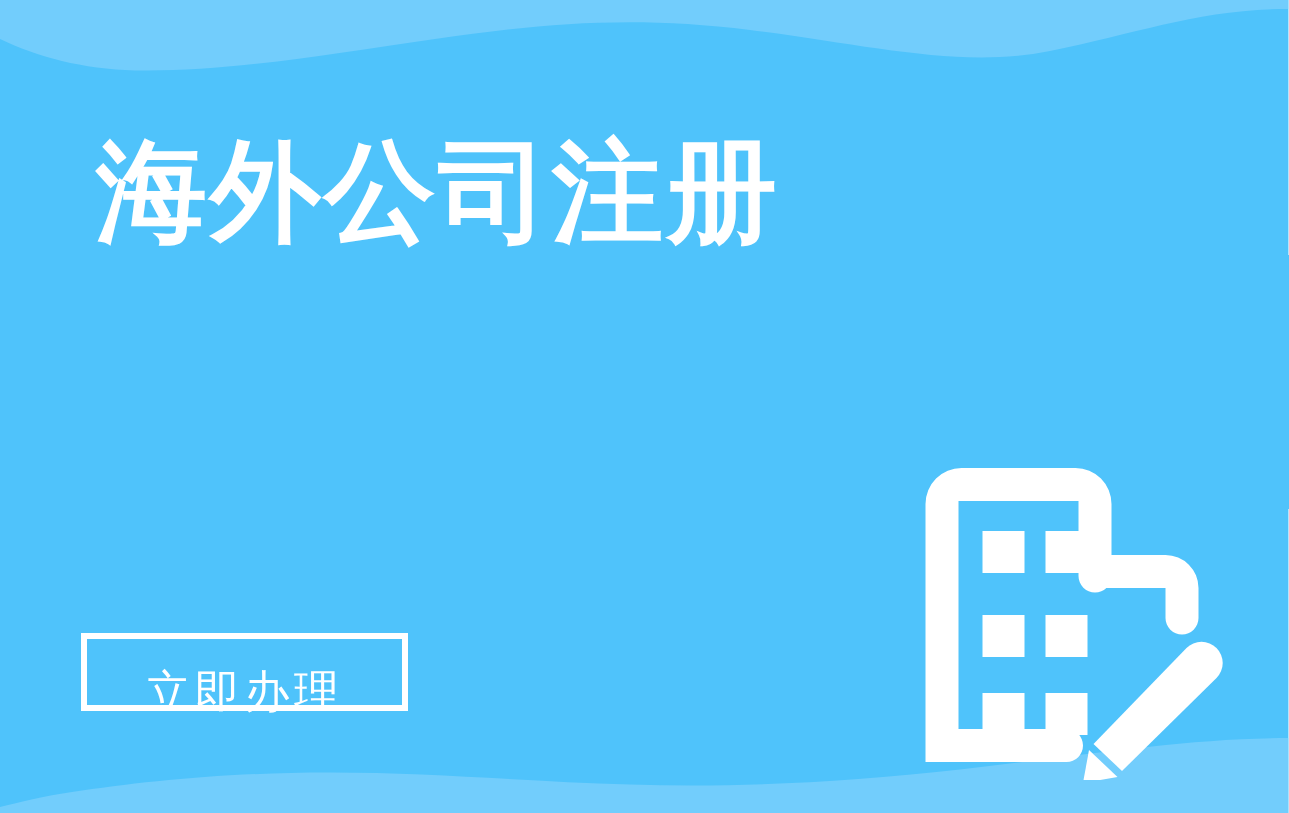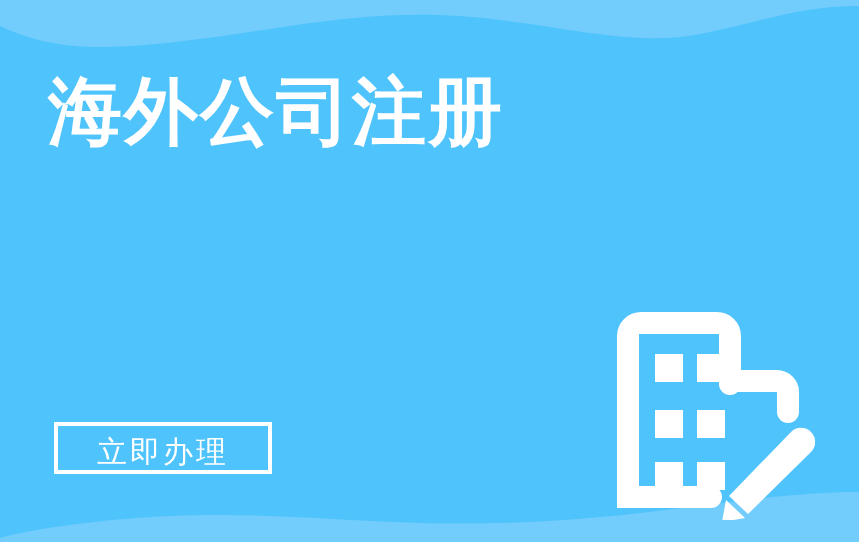--- a/index.html
+++ b/index.html
@@ -36,21 +36,21 @@
     left: 48px;
     top: 0;
     width: 560px;
     height: 542px;
   }
 
   .headline {
     position: absolute;
     top: 64px;
     left: 0;
-    margin: 0;
+    margin: 16px;
     font-size: 74px;
     line-height: 96px;
     font-weight: 700;
     color: #ffffff;
     letter-spacing: 2px;
     white-space: nowrap;
   }
 
   .subhead {
     position: absolute;
@@ -74,21 +74,21 @@
     box-sizing: border-box;
     border: 4px solid #ffffff;
     background: transparent;
     color: #ffffff;
     font-family: "Liberation Sans", "DejaVu Sans", sans-serif;
     font-size: 30px;
     line-height: 44px;
     font-weight: 400;
     letter-spacing: 3px;
     text-align: center;
-    padding: 4px;
+    padding: 14px;
     cursor: pointer;
     white-space: nowrap;
   }
 
   
   .icon-wrap {
     position: absolute;
     left: 605px;
     top: 300px;
     width: 220px;

